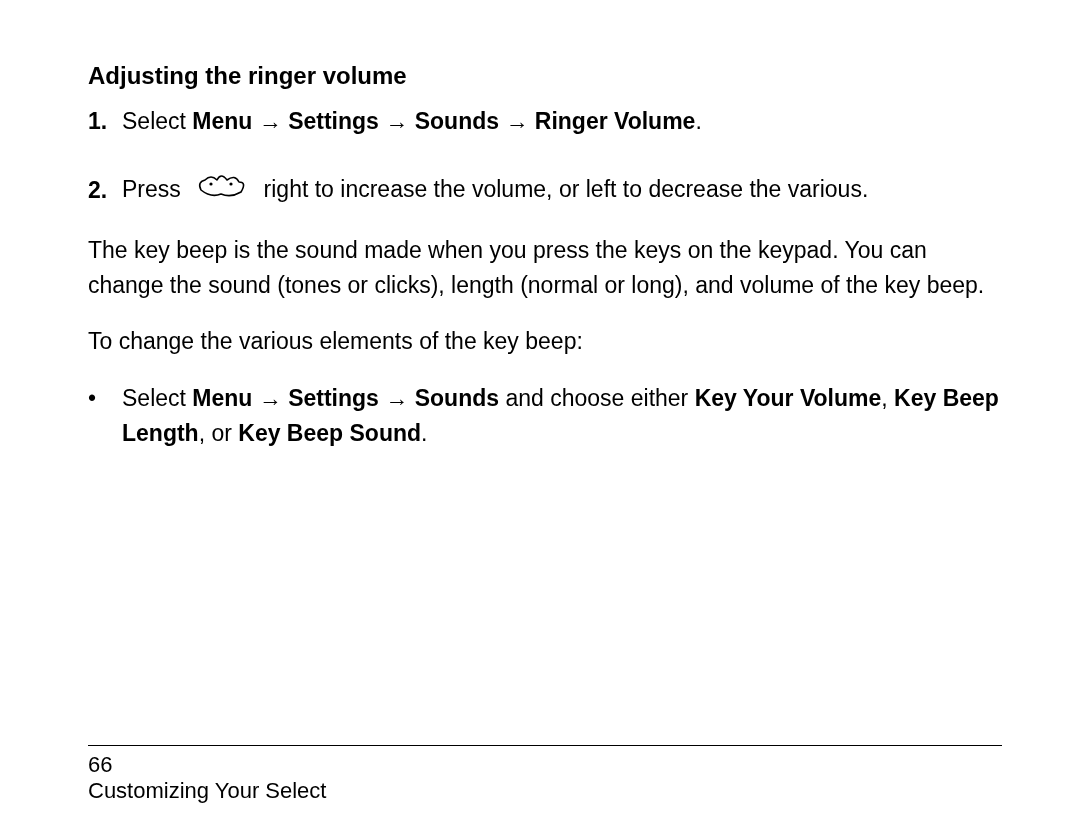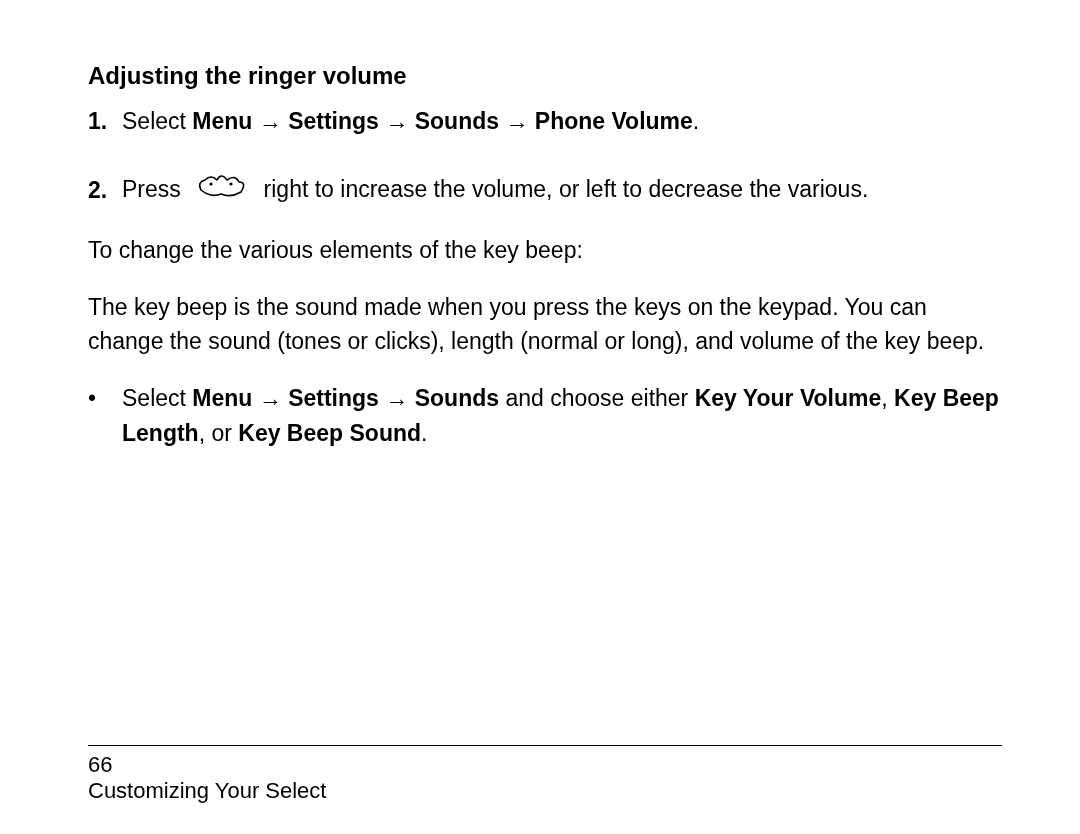--- a/index.html
+++ b/index.html
@@ -94,40 +94,40 @@
 
   <div class="ol-item">
     <span class="num">1.</span>
     <span class="body-text">
       <span>Select </span><b>Menu</b>
       <span class="arrow">→</span>
       <b>Settings</b>
       <span class="arrow">→</span>
       <b>Sounds</b>
       <span class="arrow">→</span>
-      <b>Phone Volume</b><span>.</span>
+      <b>Ringer Volume</b><span>.</span>
     </span>
   </div>
 
   <div class="ol-item with-icon">
     <span class="num">2.</span>
     <span class="body-text">
       <span>Press </span><span class="nav-icon">
         <svg width="60" height="30" viewBox="0 0 60 30">
           <path d="M10 20 Q6 12 14 10 Q20 4 26 10 Q30 2 36 10 Q44 4 48 12 Q56 12 50 22 Q40 28 30 24 Q20 28 10 20 Z" fill="none" stroke="#000" stroke-width="1.6" stroke-linejoin="round" stroke-linecap="round"></path>
           <circle cx="20" cy="14" r="1.6" fill="#000"></circle>
           <circle cx="40" cy="14" r="1.6" fill="#000"></circle>
         </svg>
       </span><span> right to increase the volume, or left to decrease the various.</span>
     </span>
   </div>
 
 
+  <p class="para">The key beep is the sound made when you press the keys on the keypad. You can change the sound (tones or clicks), length (normal or long), and volume of the key beep.</p>
   <p class="para">To change the various elements of the key beep:</p>
-  <p class="para">The key beep is the sound made when you press the keys on the keypad. You can change the sound (tones or clicks), length (normal or long), and volume of the key beep.</p>
 
   <div class="bullet-item">
     <span class="bullet">•</span>
     <span class="body-text">
       <span>Select </span><b>Menu</b>
       <span class="arrow">→</span>
       <b>Settings</b>
       <span class="arrow">→</span>
       <b>Sounds</b><span> and choose either </span><b>Key Your Volume</b><span>, </span><b>Key Beep Length</b><span>, or </span><b>Key Beep Sound</b><span>.</span>
     </span>

